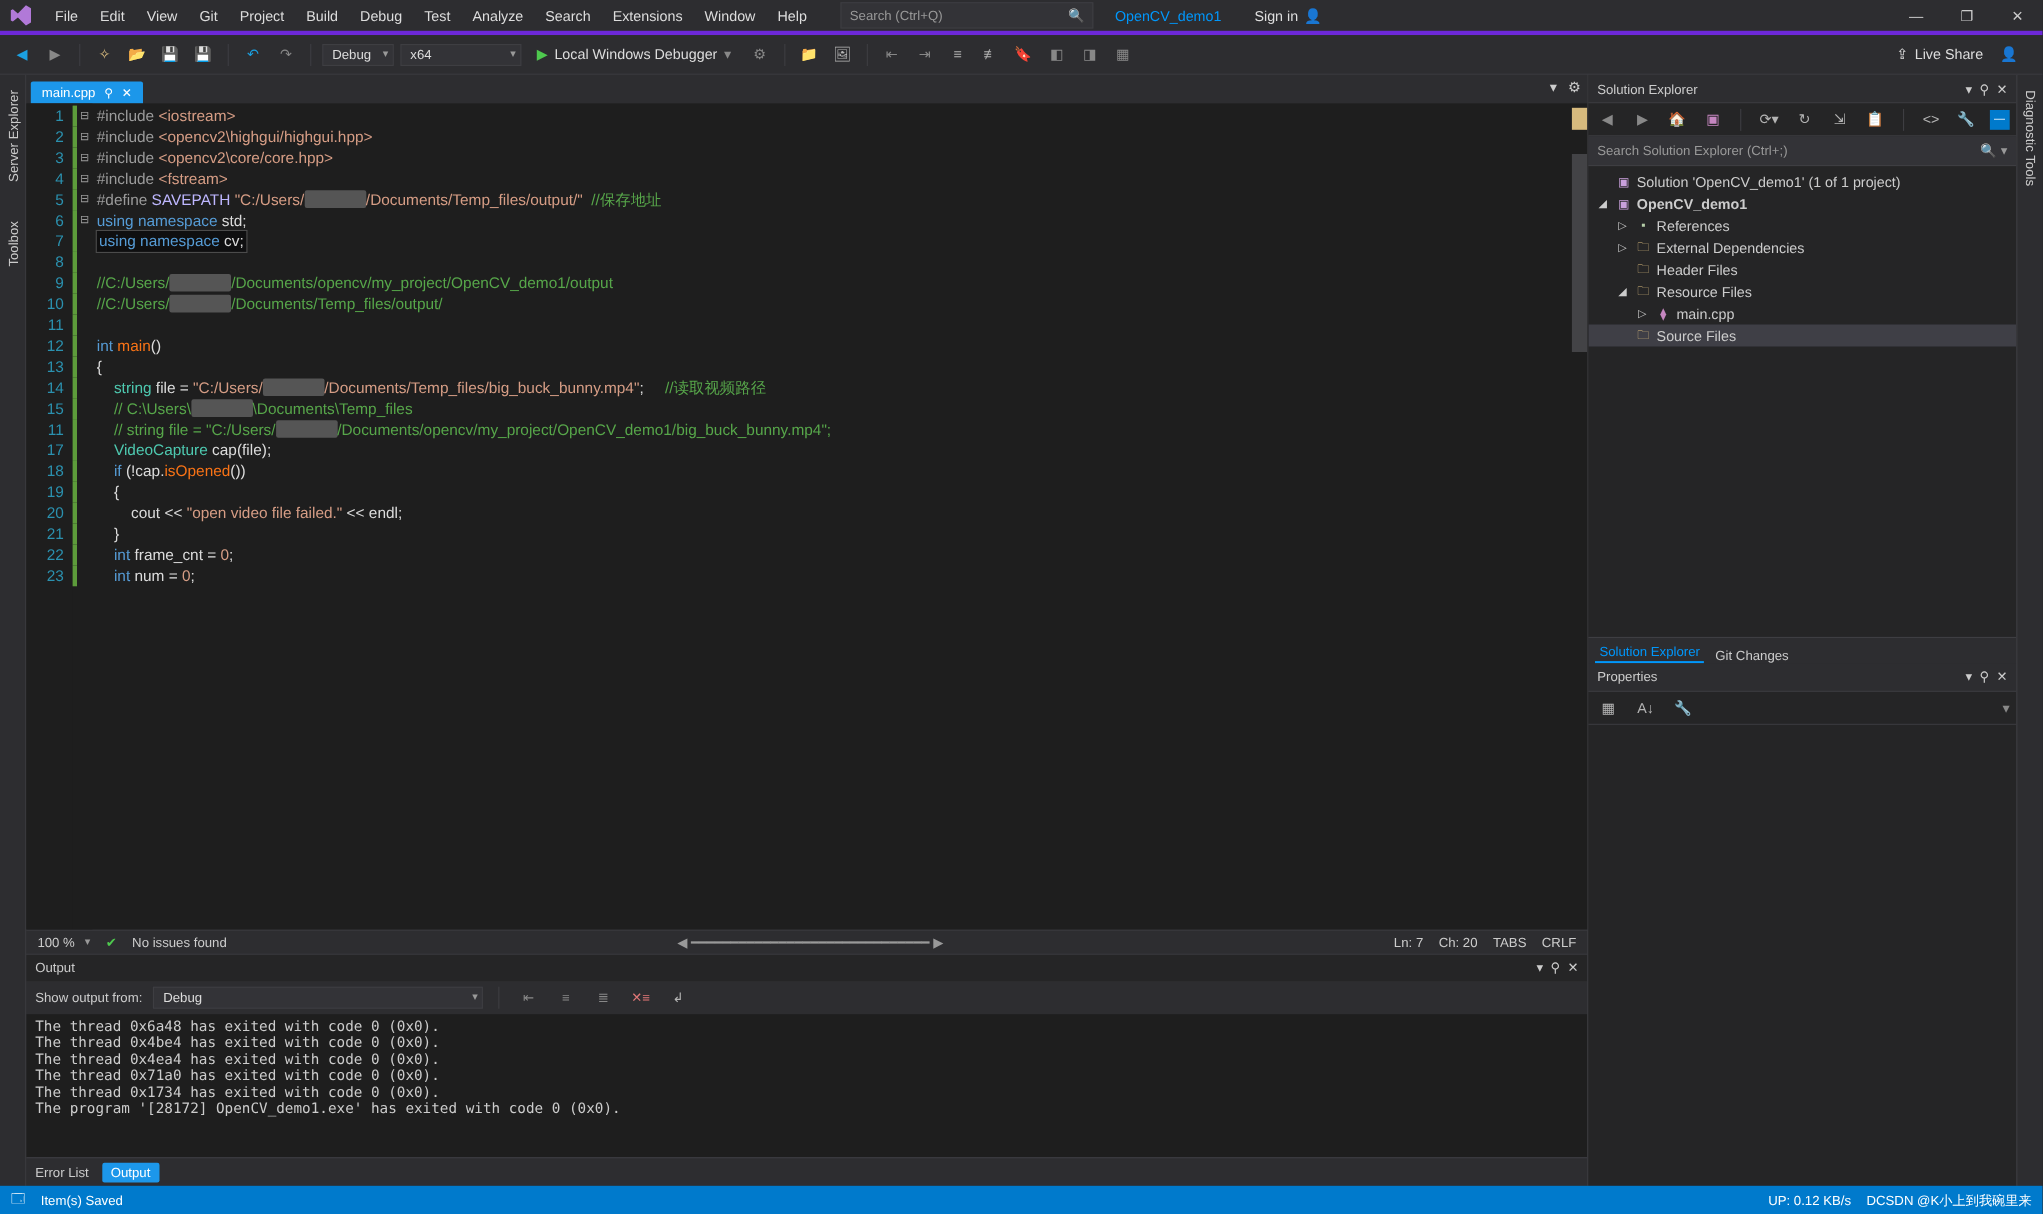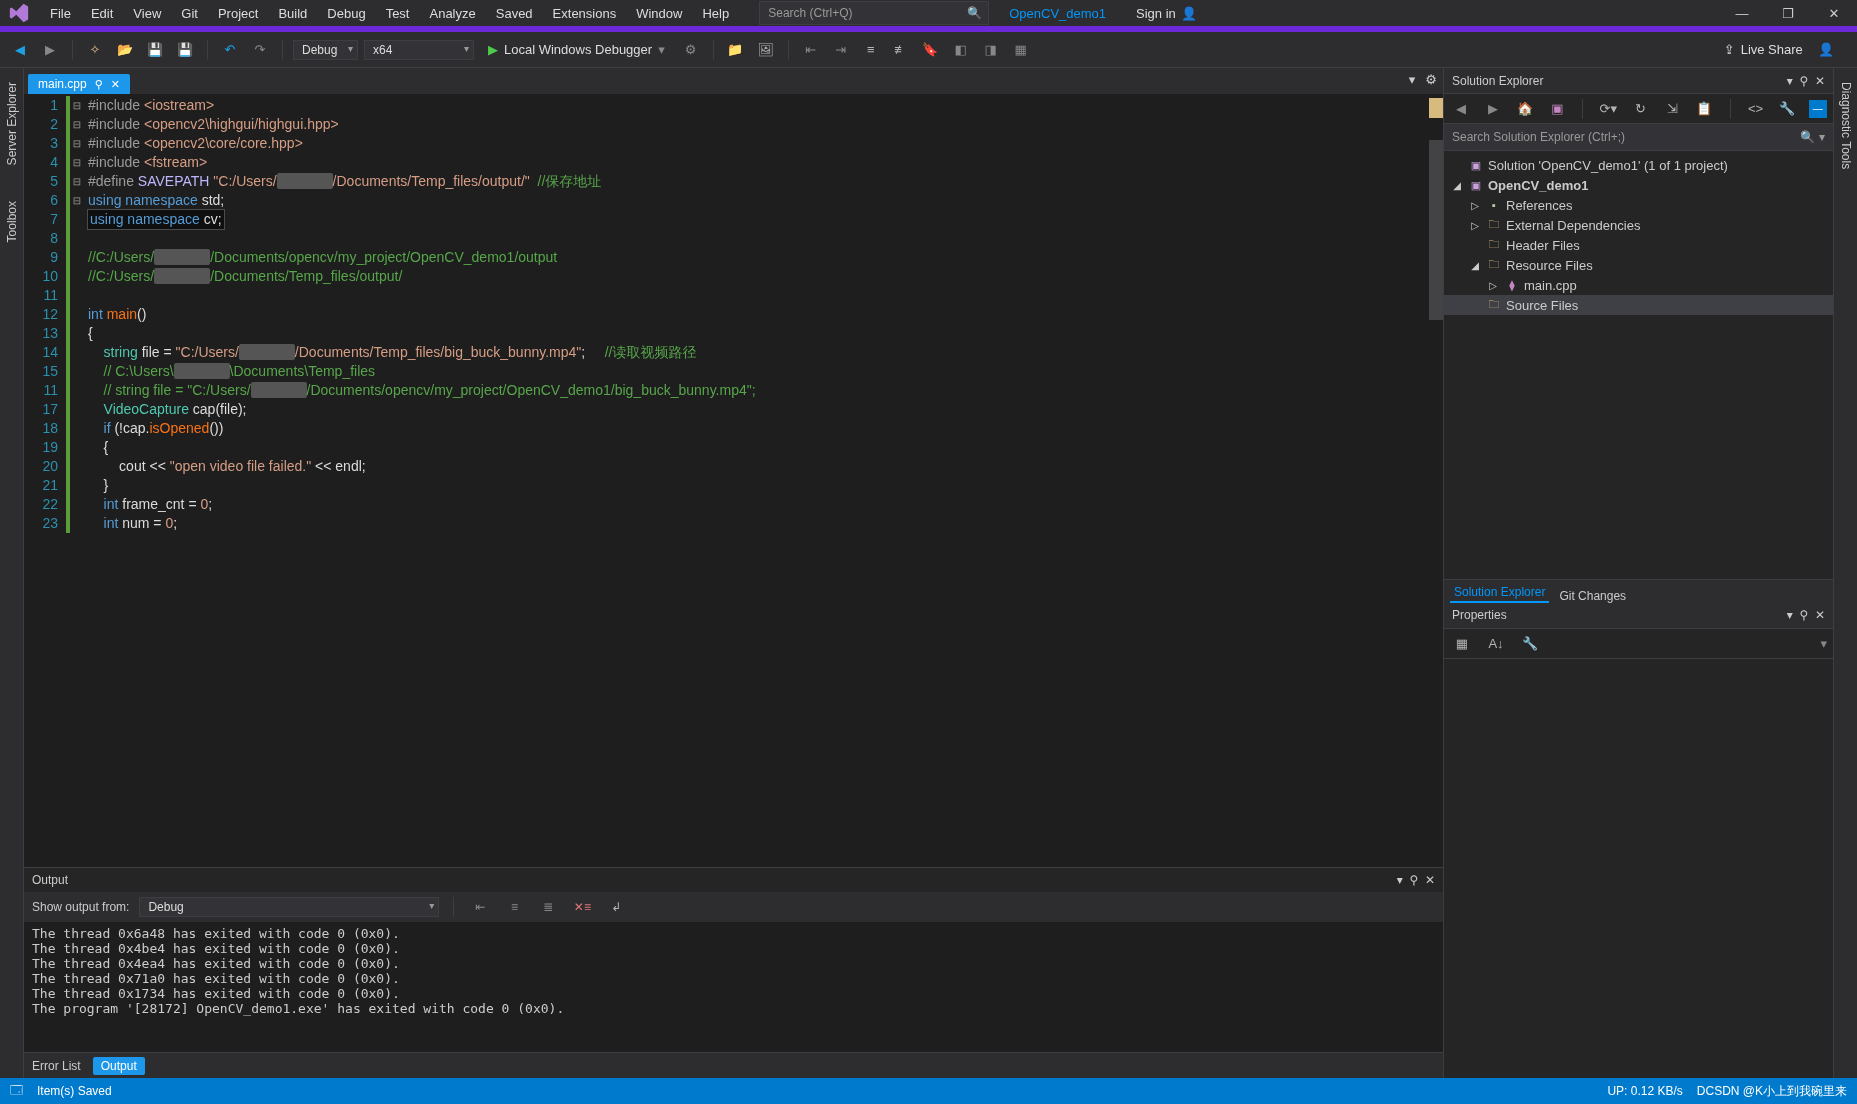--- a/index.html
+++ b/index.html
@@ -1,20 +1,20 @@
 <!DOCTYPE html>
 <html><head>
 <meta charset="utf-8">
 <style>
 * { margin: 0; padding: 0; box-sizing: border-box; font-family: 'Segoe UI', sans-serif; }
 body { background: #2d2d30; color: #ccc; width: 1857px; height: 1104px; overflow: hidden; position: relative; font-size: 13px; }
 .row { display: flex; align-items: center; }
 
 
-.titlebar { height: 32px; background: #2d2d30; display: flex; align-items: center; padding-left: 8px; border-bottom: 6px solid #6d28d9; }
+.titlebar { height: 32px; background: #2d2d30; display: flex; align-items: center; padding-left: 8px; border-bottom: 4px solid #6d28d9; }
 .vs-logo { width: 22px; height: 22px; margin-right: 10px; }
 .menu-item { padding: 4px 10px; color: #ddd; font-size: 13px; cursor: default; }
 .search-box { margin-left: 20px; display: flex; align-items: center; background: #333337; border: 1px solid #3e3e42; height: 24px; padding: 0 8px; width: 230px; color: #999; font-size: 12px; position: relative; }
 .search-box .mag { position: absolute; right: 6px; }
 .profile { margin-left: 20px; color: #0097fb; font-size: 13px; }
 .signin { margin-left: 30px; color: #ddd; font-size: 13px; display: flex; align-items: center; gap: 6px; }
 .win-controls { margin-left: auto; display: flex; }
 .win-btn { width: 46px; height: 30px; display: flex; align-items: center; justify-content: center; color: #ccc; }
 
 
@@ -121,21 +121,21 @@
   <div id="menu-host" class="row">
       <span class="menu-item">File</span>
       <span class="menu-item">Edit</span>
       <span class="menu-item">View</span>
       <span class="menu-item">Git</span>
       <span class="menu-item">Project</span>
       <span class="menu-item">Build</span>
       <span class="menu-item">Debug</span>
       <span class="menu-item">Test</span>
       <span class="menu-item">Analyze</span>
-      <span class="menu-item">Saved</span>
+      <span class="menu-item">Search</span>
       <span class="menu-item">Extensions</span>
       <span class="menu-item">Window</span>
       <span class="menu-item">Help</span>
     </div>
   <div class="search-box">
     <span>Search (Ctrl+Q)</span>
     <span class="mag">🔍</span>
   </div>
   <span class="profile">OpenCV_demo1</span>
   <span class="signin">
@@ -285,20 +285,32 @@
           <div></div>
           <div></div>
         </div>
       <div class="code" id="codebody"><div><span class="inc">#include</span> <span class="str">&lt;iostream&gt;</span></div><div><span class="inc">#include</span> <span class="str">&lt;opencv2\highgui/highgui.hpp&gt;</span></div><div><span class="inc">#include</span> <span class="str">&lt;opencv2\core/core.hpp&gt;</span></div><div><span class="inc">#include</span> <span class="str">&lt;fstream&gt;</span></div><div><span class="inc">#define</span> <span class="def">SAVEPATH</span> <span class="str">"C:/Users/<span class="smudge">xxxxxxxx</span>/Documents/Temp_files/output/"</span>  <span class="cm">//保存地址</span></div><div><span class="kw">using</span> <span class="kw">namespace</span> std;</div><div><span class="sel-line"><span class="kw">using</span> <span class="kw">namespace</span> cv;</span></div><div>&nbsp;</div><div><span class="cm">//C:/Users/<span class="smudge">xxxxxxxx</span>/Documents/opencv/my_project/OpenCV_demo1/output</span></div><div><span class="cm">//C:/Users/<span class="smudge">xxxxxxxx</span>/Documents/Temp_files/output/</span></div><div>&nbsp;</div><div><span class="kw">int</span> <span class="fn">main</span>()</div><div>{</div><div>    <span class="type">string</span> file = <span class="str">"C:/Users/<span class="smudge">xxxxxxxx</span>/Documents/Temp_files/big_buck_bunny.mp4"</span>;     <span class="cm">//读取视频路径</span></div><div>    <span class="cm">// C:\Users\<span class="smudge">xxxxxxxx</span>\Documents\Temp_files</span></div><div>    <span class="cm">// string file = "C:/Users/<span class="smudge">xxxxxxxx</span>/Documents/opencv/my_project/OpenCV_demo1/big_buck_bunny.mp4";</span></div><div>    <span class="type">VideoCapture</span> cap(file);</div><div>    <span class="kw">if</span> (!cap.<span class="fn">isOpened</span>())</div><div>    {</div><div>        cout &lt;&lt; <span class="str">"open video file failed."</span> &lt;&lt; endl;</div><div>    }</div><div>    <span class="kw">int</span> frame_cnt = <span class="str">0</span>;</div><div>    <span class="kw">int</span> num = <span class="str">0</span>;</div></div>
       <div class="minimap">
         <div class="hl"></div>
         <div style="position:absolute;right:0;top:46px;width:14px;height:180px;background:#434346"></div>
       </div>
     </div>
 
+    <div class="ed-status">
+      <span class="zoom-dd">100 %</span>
+      <span class="ok-ico">✔</span>
+      <span>No issues found</span>
+      <span class="sp"></span>
+      <span style="color:#999">◀ ━━━━━━━━━━━━━━━━━━━━━━━━━━━━━━ ▶</span>
+      <span class="sp"></span>
+      <span>Ln: 7</span>
+      <span>Ch: 20</span>
+      <span>TABS</span>
+      <span>CRLF</span>
+    </div>
 
     <div class="panel">
       <div class="panel-hdr">
         <span>Output</span>
         <span class="sp"></span>
         <span>▾</span>&nbsp;&nbsp;
         <span>⚲</span>&nbsp;&nbsp;
         <span>✕</span>
       </div>
       <div class="panel-tb">

